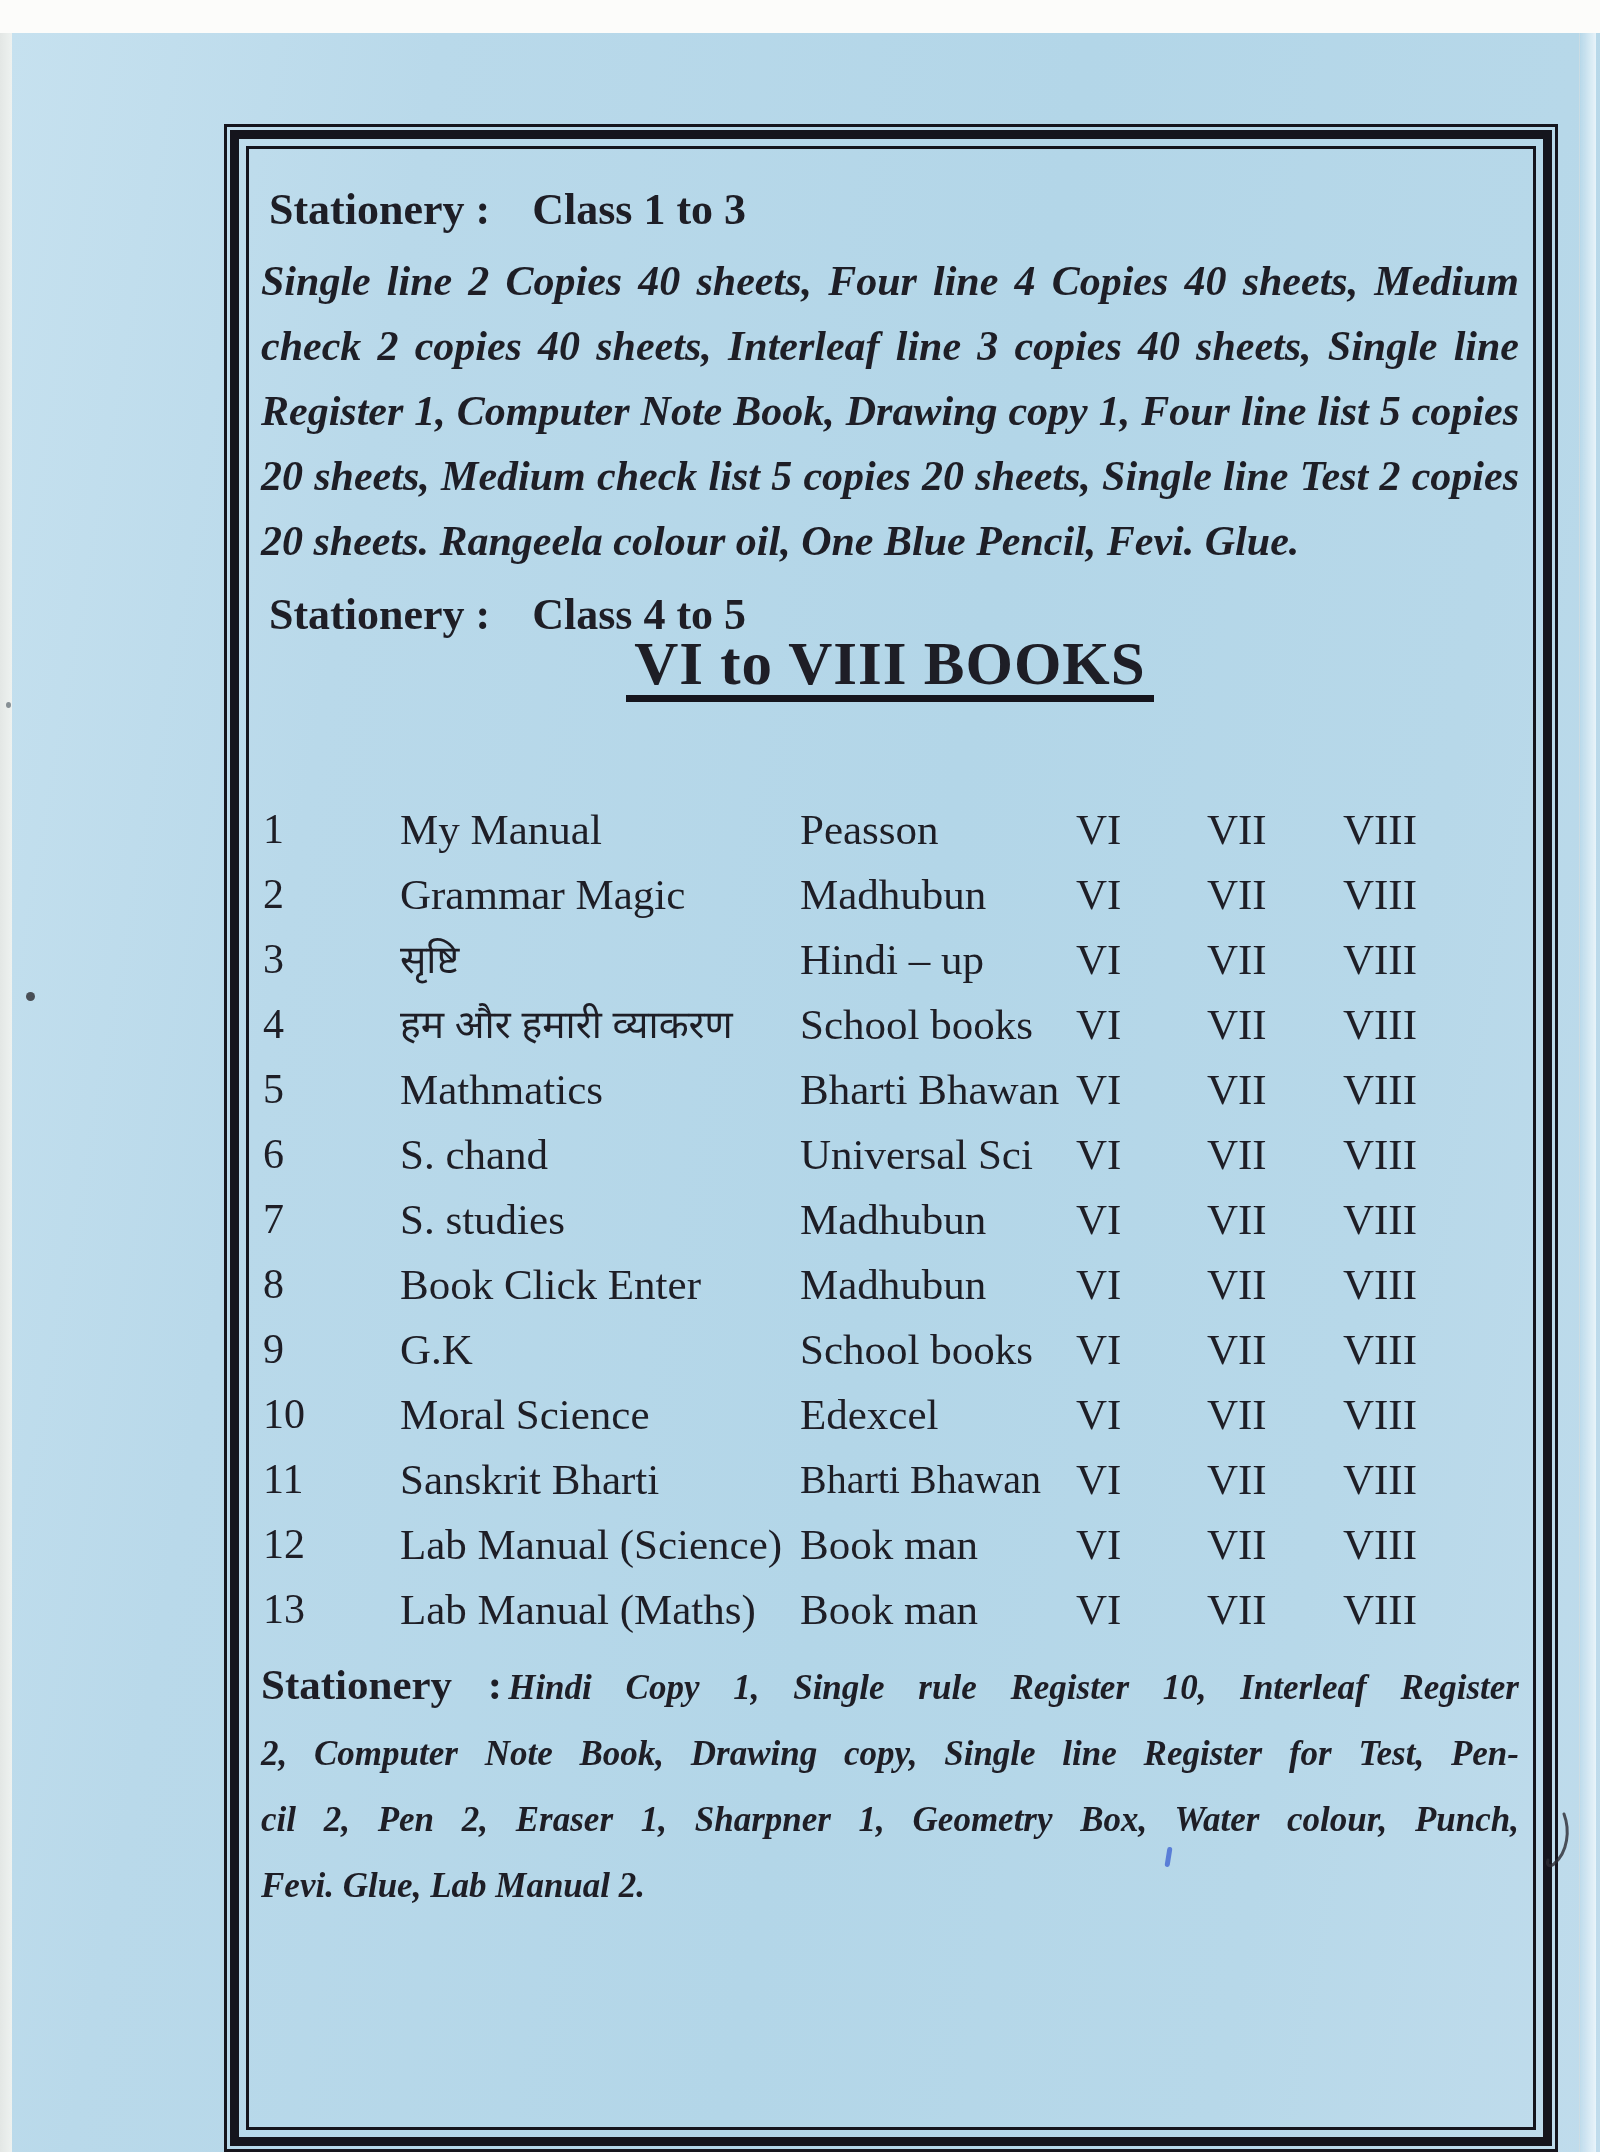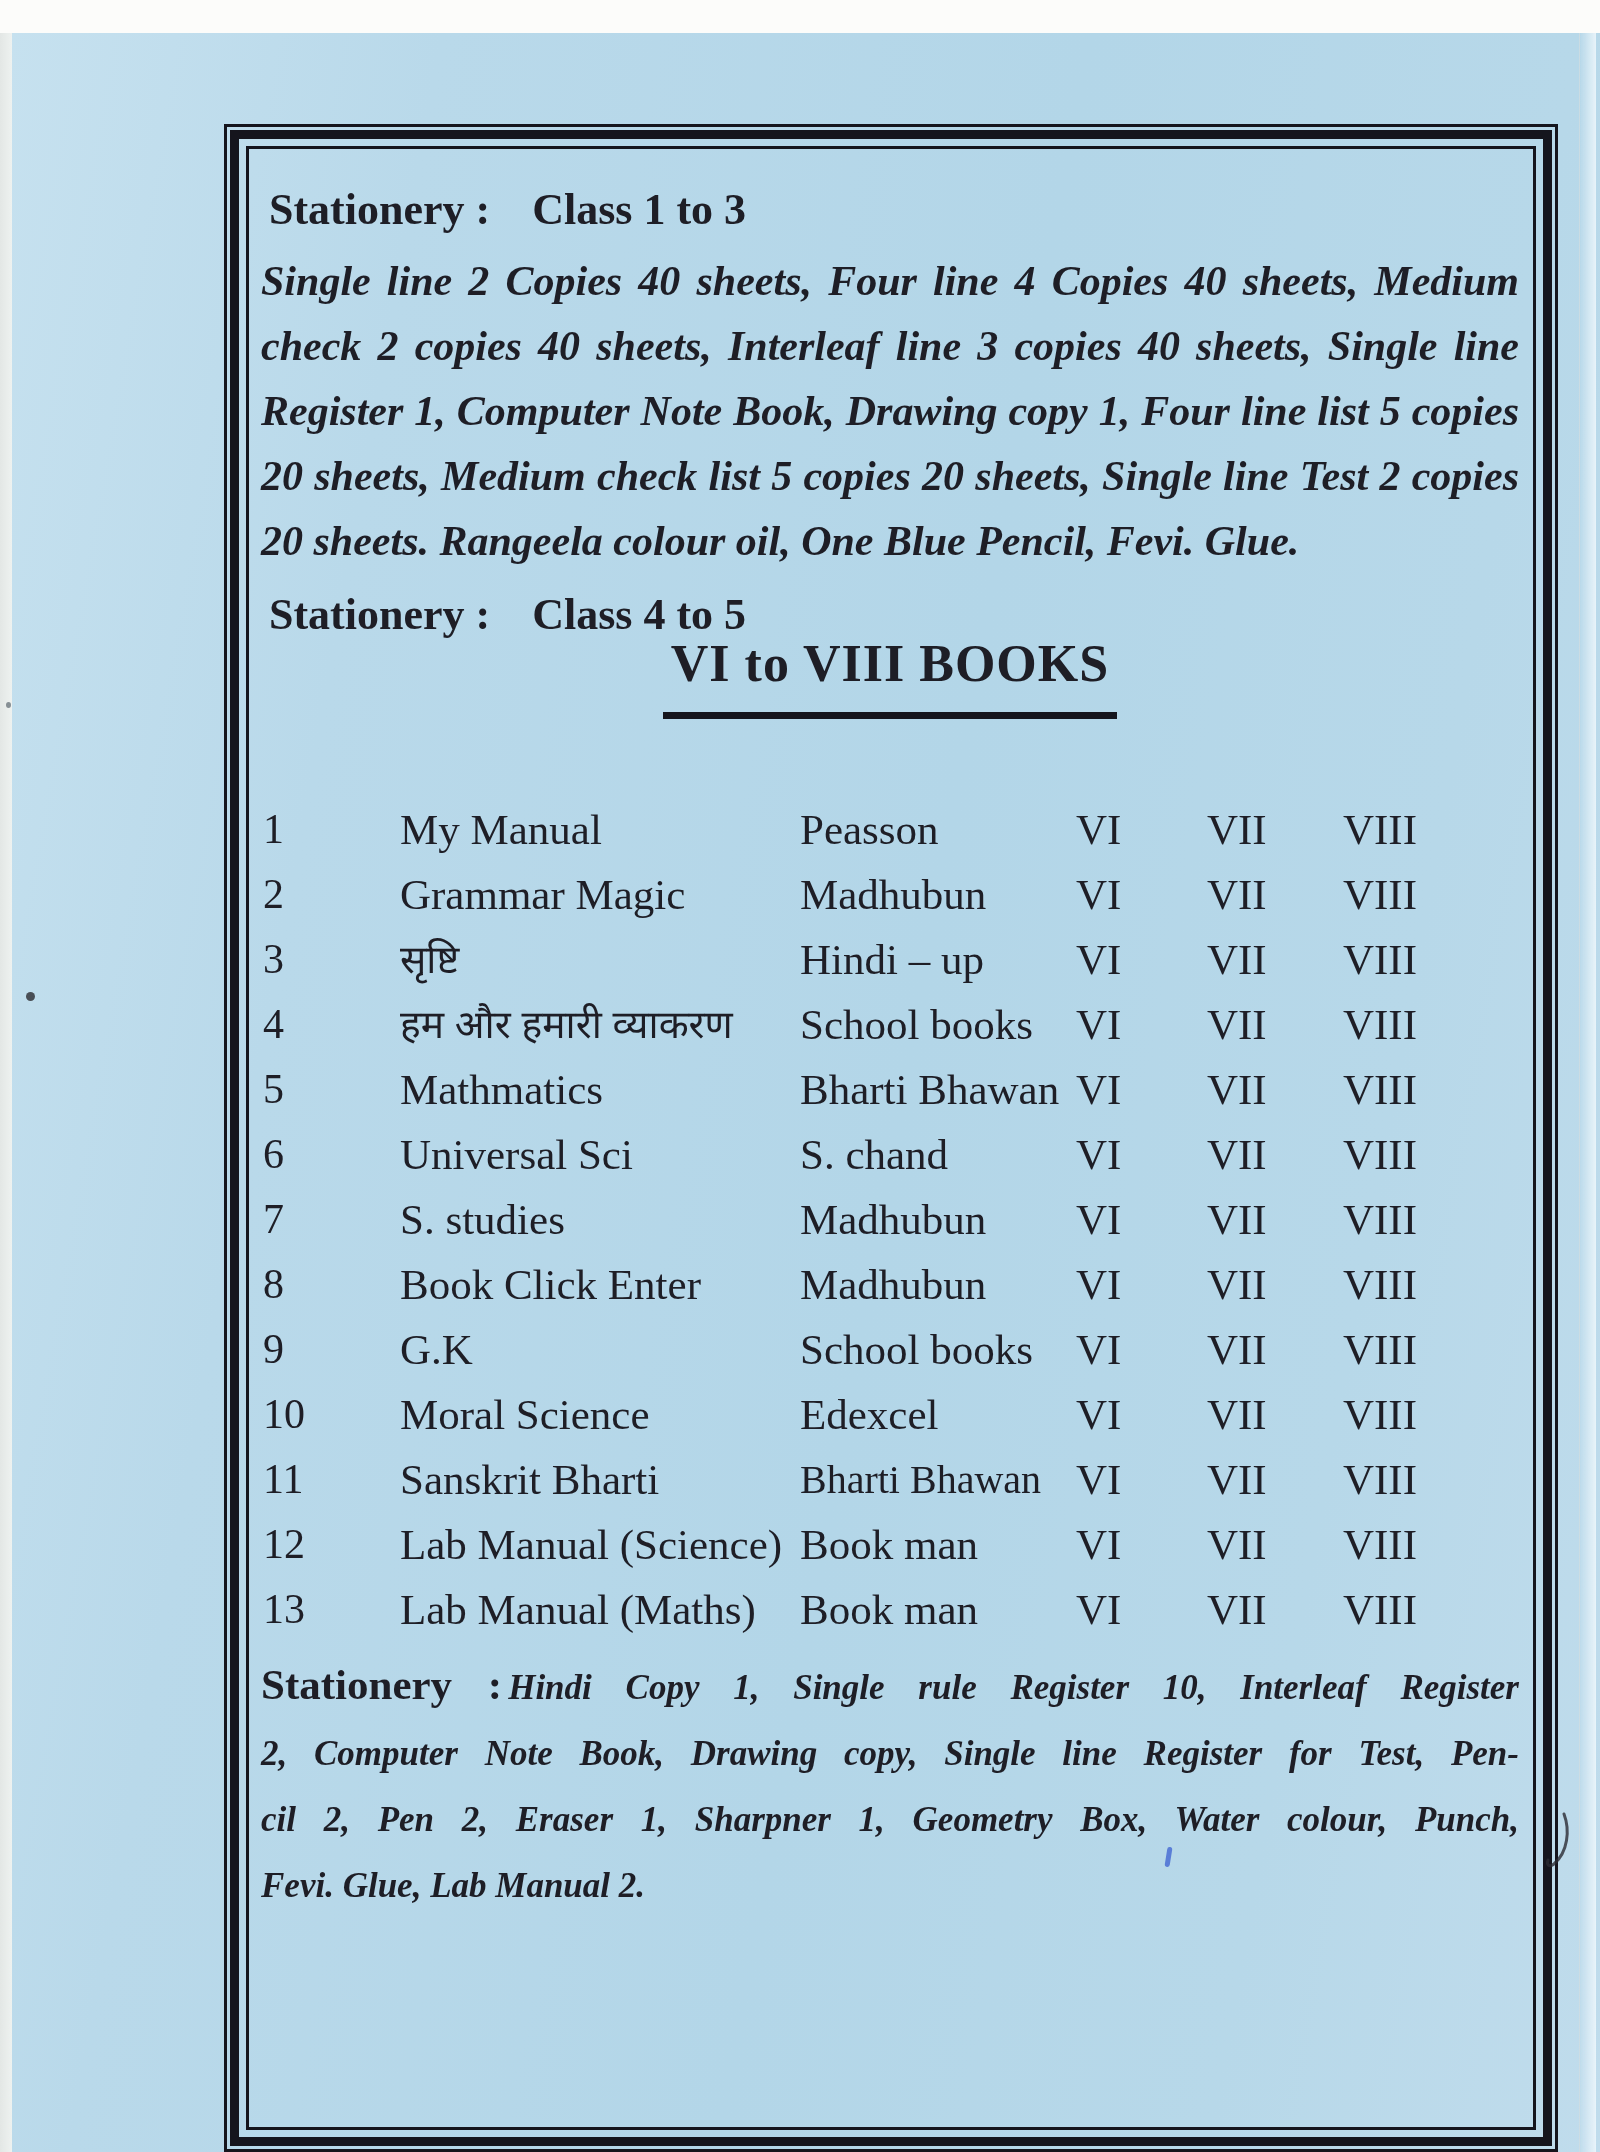--- a/index.html
+++ b/index.html
@@ -38,22 +38,22 @@
   .pline{
     font-size:42px;font-weight:bold;font-style:italic;line-height:65px;
     text-align:justify;text-align-last:justify;white-space:normal;
   }
   .pline.end{text-align-last:left;font-family:Liberation Serif, serif;}
   .h2{margin-top:12px;}
   .para2{margin-top:8px;}
 
   .title-wrap{text-align:center;margin-top:-8px;height:66px;}
   .title-books{
-    display:inline-block;font-size:52px;font-weight:bold;line-height:56px;
-    border-bottom:7px solid #15151d;padding:0 8px 20px 8px;letter-spacing:1px;
+    display:inline-block;font-size:61px;font-weight:bold;line-height:56px;
+    border-bottom:7px solid #15151d;padding:0 8px 3px 8px;letter-spacing:1px;
   }
 
   .btable{margin-top:95px;}
   .tr{display:grid;grid-template-columns:139px 400px 276px 131px 136px 1fr;height:65px;}
   .td{font-size:43px;line-height:65px;white-space:nowrap;overflow:visible;}
   .td-no{padding-left:2px;font-size:42px;}
   .dev{font-family:Liberation Sans, sans-serif;font-size:39px;}
 
   .para3{margin-top:10px;}
   .pline3{
@@ -142,22 +142,22 @@
           <div class="tr">
             <div class="td td-no">5</div>
             <div class="td">Mathmatics</div>
             <div class="td">Bharti Bhawan</div>
             <div class="td">VI</div>
             <div class="td">VII</div>
             <div class="td">VIII</div>
           </div>
           <div class="tr">
             <div class="td td-no">6</div>
+            <div class="td">S. chand</div>
             <div class="td">Universal Sci</div>
-            <div class="td">S. chand</div>
             <div class="td">VI</div>
             <div class="td">VII</div>
             <div class="td">VIII</div>
           </div>
           <div class="tr">
             <div class="td td-no">7</div>
             <div class="td">S. studies</div>
             <div class="td">Madhubun</div>
             <div class="td">VI</div>
             <div class="td">VII</div>

